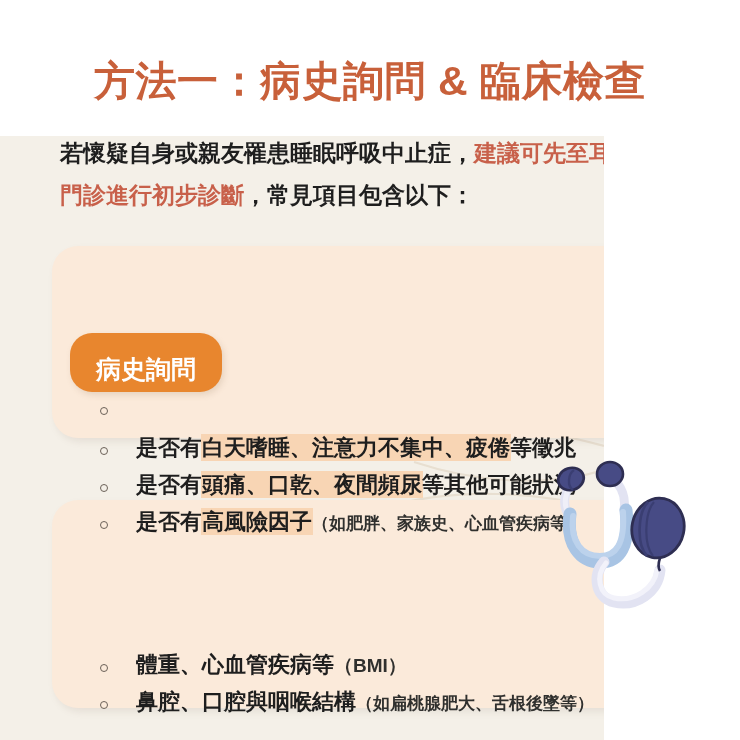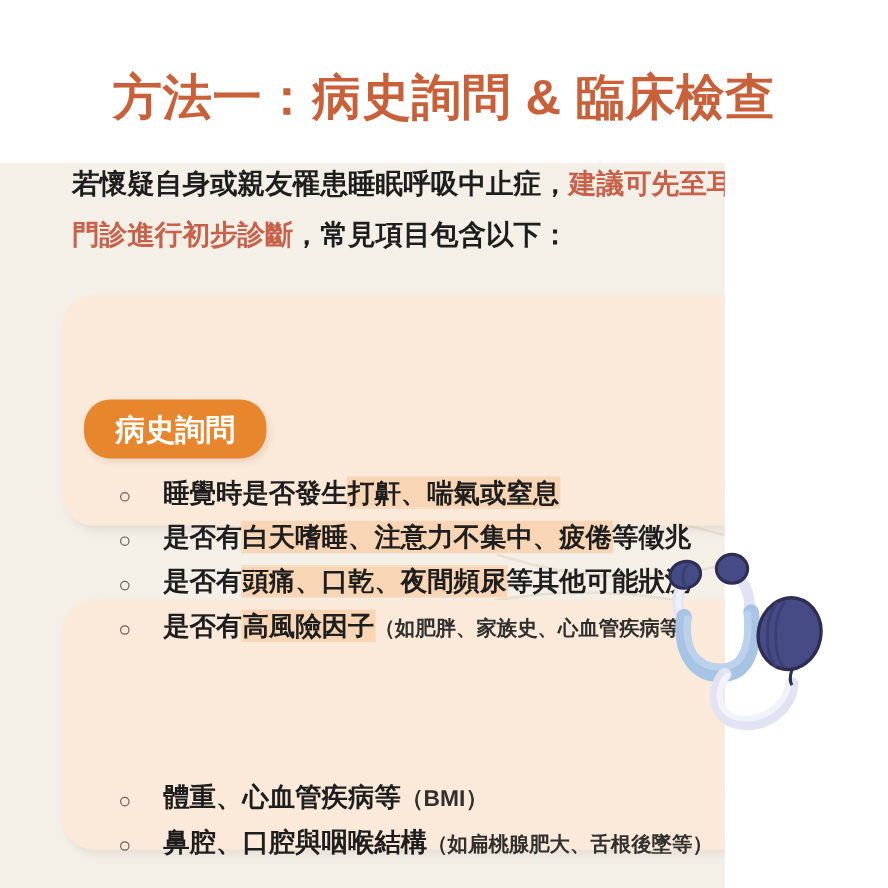--- a/index.html
+++ b/index.html
@@ -87,21 +87,21 @@
   #card-history { left: 52px; top: 136px; width: 620px; height: 192px; }
   #card-clinical { left: 52px; top: 390px; width: 620px; height: 208px; }
 
   .badge {
     position: absolute;
     background: #E8862E;
     color: #ffffff;
     border-radius: 22px;
     font-size: 25px;
     font-weight: bold;
-    padding: 12px 26px 9px 26px;
+    padding: 22px 26px 9px 26px;
     line-height: 1.12;
     white-space: nowrap;
     box-shadow: 2px 3px 6px rgba(150,120,90,0.20);
     z-index: 4;
   }
   #badge-history { left: 70px; top: 223px; }
   #badge-clinical { left: 70px; top: 477px; }
 
   
   .bullets {
@@ -197,21 +197,20 @@
 
     <div class="intro">
       <span>若懷疑自身或親友罹患睡眠呼吸中止症，</span><span class="accent">建議可先至</span><span class="accent">耳鼻喉科門診進行初步診斷</span><span>，常見項目包含以下：</span>
     </div>
 
     <div class="card" id="card-history"></div>
 
     <ul class="bullets" id="bullets-history">
       <li class="bullet">
         <span class="bullet-marker"><span></span></span>
-        <span class="bullet-text"><span>睡覺時是否發生</span><span class="hl">打鼾、喘氣或窒息</span><span></span></span>
       </li>
       <li class="bullet">
         <span class="bullet-marker"><span></span></span>
         <span class="bullet-text"><span>是否有</span><span class="hl">白天嗜睡、注意力不集中、疲倦</span><span>等徵兆</span></span>
       </li>
       <li class="bullet">
         <span class="bullet-marker"><span></span></span>
         <span class="bullet-text"><span>是否有</span><span class="hl">頭痛、口乾、夜間頻尿</span><span>等其他可能狀況</span></span>
       </li>
       <li class="bullet">

